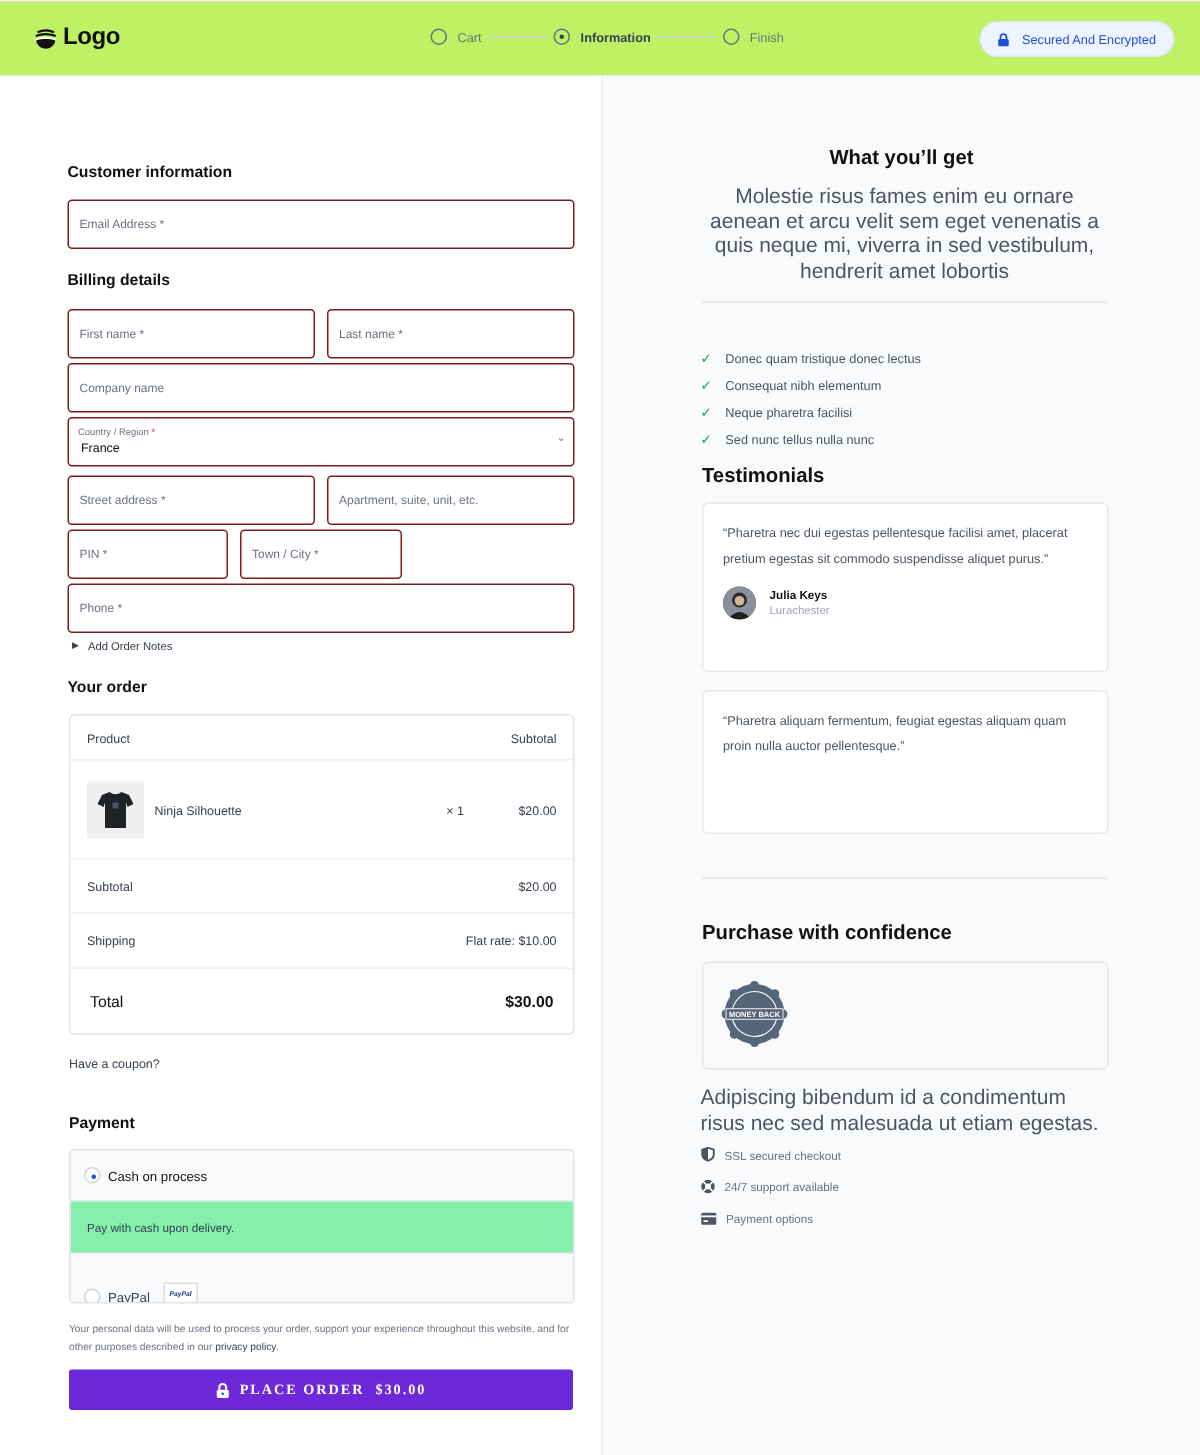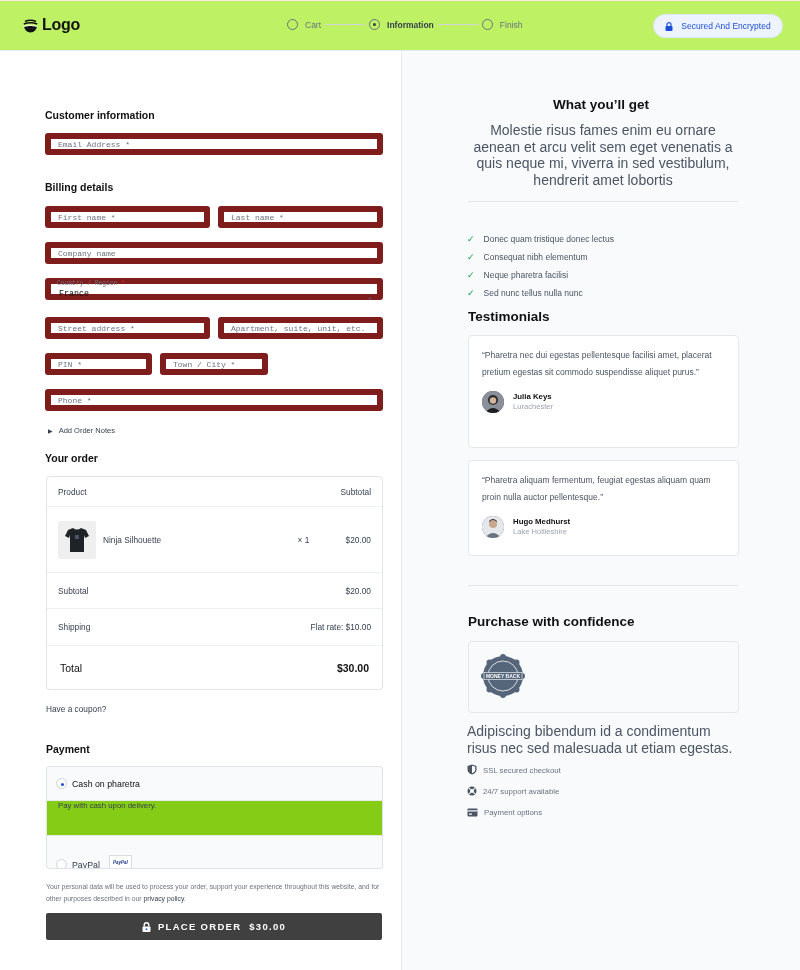--- a/index.html
+++ b/index.html
@@ -14,39 +14,39 @@
   .step-circle { width: 11px; height: 11px; border: 1px solid #6b7280; border-radius: 50%; position: relative; }
   .step.active .step-circle::after { content: ""; position: absolute; left: 3px; top: 3px; width: 3px; height: 3px; border-radius: 50%; background: #374151; }
   .step.active .step-label { color: #374151; font-weight: 600; }
   .step-line { width: 40px; height: 1px; background: #d1d5db; margin: 0 4px; }
   .secured { position: absolute; left: 653px; top: 13px; width: 130px; height: 24px; border: 1px solid #dbe6fb; background: #eef4ff; border-radius: 12px; display: flex; align-items: center; justify-content: center; gap: 8px; font-size: 8.5px; color: #1d4ed8; }
 
   .left { position: absolute; left: 0; top: 51px; width: 402px; height: 919px; background: #fff; border-right: 1px solid #e8ebef; }
   .right { position: absolute; left: 402px; top: 51px; width: 398px; height: 919px; background: #f8fafc; }
 
   .h2 { position: absolute; font-size: 10.5px; font-weight: 600; color: #111; }
-  .field { position: absolute; height: 22px; border: 6px solid #7f1d1d; border-radius: 3px; background: #fff; font-size: 8px; color: #6b7280; padding-left: 7px; display: flex; align-items: center; font-family: Liberation Mono, monospace; }
+  .field { position: absolute; height: 33px; border: 1px solid #7f1d1d; border-radius: 3px; background: #fff; font-size: 8px; color: #6b7280; padding-left: 7px; display: flex; align-items: center; }
   .field.select { flex-direction: column; align-items: flex-start; justify-content: center; padding-left: 6px; }
   .sel-label { font-size: 6.3px; color: #6b7280; line-height: 8px; }
   .sel-label .req { color: #dc2626; }
   .sel-value { font-size: 8.3px; color: #111; padding-left: 2px; line-height: 11px; }
   .chev { position: absolute; right: 5px; top: 9px; font-size: 7px; color: #6b7280; }
 
   .order-notes { position: absolute; left: 48px; top: 375px; font-size: 7.5px; color: #374151; display: flex; gap: 6px; align-items: center; }
   .order-box { position: absolute; left: 46px; top: 425px; width: 337px; height: 265px; border: 1px solid #e0e3e7; border-radius: 4px; background: #fff; }
   .orow { position: absolute; left: 0; width: 100%; display: flex; justify-content: space-between; align-items: center; padding: 0 11px; font-size: 8.3px; color: #374151; border-bottom: 1px solid #eef0f2; }
   .thumb { width: 38px; height: 38px; background: #efefef; border-radius: 2px; display: flex; align-items: center; justify-content: center; }
 
   .coupon { position: absolute; left: 46px; top: 653px; font-size: 8.3px; color: #374151; }
   .pay-box { position: absolute; left: 46px; top: 715px; width: 337px; height: 103px; border: 1px solid #e0e3e7; border-radius: 3px; background: #f8fafc; overflow: hidden; }
   .radio { width: 11px; height: 11px; border: 1px solid #cfd4da; border-radius: 50%; background: #fff; position: relative; }
   .radio.on::after { content: ""; position: absolute; left: 3.5px; top: 3.5px; width: 3px; height: 3px; border-radius: 50%; background: #1d4ed8; }
   .privacy { position: absolute; left: 46px; top: 829px; width: 345px; font-size: 6.8px; color: #6b7280; line-height: 11.5px; }
   .privacy a { color: #374151; text-decoration: none; }
-  .place-btn { position: absolute; left: 46px; top: 862px; width: 336px; height: 27px; background: #404040; border-radius: 2px; color: #fff; display: flex; align-items: center; justify-content: center; gap: 7px; font-size: 9.5px; font-weight: 700; letter-spacing: 1.3px; border: none; }
+  .place-btn { position: absolute; left: 46px; top: 862px; width: 336px; height: 27px; background: #6d28d9; border-radius: 2px; color: #fff; display: flex; align-items: center; justify-content: center; gap: 7px; font-size: 9.5px; font-weight: 700; letter-spacing: 1.3px; border: none; font-family: Liberation Serif, serif; }
 
   .center-title { position: absolute; left: 402px; width: 398px; text-align: center; }
   .r-h { font-size: 13.5px; font-weight: 700; color: #111; }
   .r-p { font-size: 14px; color: #4b5563; line-height: 16.5px; }
   .divider { position: absolute; left: 468px; width: 270px; height: 1px; background: #e5e7eb; }
   .checks { position: absolute; left: 467px; top: 230px; }
   .check-item { display: flex; align-items: center; gap: 9px; font-size: 8.5px; color: #4b5563; height: 18px; }
   .tcard { position: absolute; left: 468px; width: 271px; background: #fff; border: 1px solid #e5e7eb; border-radius: 4px; padding: 11px 13px; }
   .tquote { font-size: 8.5px; color: #4b5563; line-height: 17px; }
   .tauthor { display: flex; align-items: center; gap: 9px; margin-top: 10px; }
@@ -173,23 +173,23 @@
   </div>
 </div>
 
 <div class="coupon" style="top:704px;">Have a coupon?</div>
 
 <div class="h2" style="left:46px; top:743px;">Payment</div>
 
 <div class="pay-box" style="top:766px;">
   <div style="height:34px; display:flex; align-items:center; gap:5px; padding-left:9px; font-size:8.8px; color:#111; border-bottom:1px solid #e6e9ec;">
     <span class="radio on"></span>
-    <span>Cash on pharetra</span>
-  </div>
-  <div style="height:35px; display:flex; padding-left:11px; font-size:7.8px; color:#374151; background:#84cc16; border-bottom:1px solid #e6e9ec;">
+    <span>Cash on process</span>
+  </div>
+  <div style="height:35px; display:flex; align-items:center; padding-left:11px; font-size:7.8px; color:#374151; background:#86efac; border-bottom:1px solid #e6e9ec;">
     <span>Pay with cash upon delivery.</span>
   </div>
   <div style="height:34px; display:flex; align-items:flex-end; gap:5px; padding-left:9px; font-size:8.8px; color:#374151;">
     <span class="radio"></span>
     <span>PayPal</span>
     <span style="margin-left:4px; width:23px; height:15px; border:1px solid #d9dde2; background:#fff; font-size:4.5px; font-style:italic; font-weight:700; color:#1e3a8a; display:flex; align-items:center; justify-content:center;">PayPal</span>
   </div>
 </div>
 
 <div class="privacy" style="top:881px;">
@@ -245,34 +245,20 @@
     </div>
     <div>
       <div class="tname">Julia Keys</div>
       <div class="tplace">Lurachester</div>
     </div>
   </div>
 </div>
 
 <div class="tcard" style="top:460px; height:96px;">
   <div class="tquote">“Pharetra aliquam fermentum, feugiat egestas aliquam quam proin nulla auctor pellentesque.”</div>
-  <div class="tauthor">
-    <div class="avatar">
-      <svg width="22" height="22" viewBox="0 0 22 22">
-        <rect width="22" height="22" fill="#e5e7eb"></rect>
-        <circle cx="11" cy="8" r="4" fill="#c9a78c"></circle>
-        <path d="M7 6 Q11 2 15 6 L15 5 Q11 1 7 5 Z" fill="#2b2b2b"></path>
-        <path d="M3 22 Q11 12 19 22 Z" fill="#6b7280"></path>
-      </svg>
-    </div>
-    <div>
-      <div class="tname">Hugo Medhurst</div>
-      <div class="tplace">Lake Hollieshire</div>
-    </div>
-  </div>
 </div>
 
 <div class="divider" style="top:585px;"></div>
 
 <div class="r-h" style="position:absolute; left:468px; top:614px; font-weight:600;">Purchase with confidence</div>
 
 <div class="guar" style="top:641px;">
   <div style="position:absolute; left:12px; top:12px;">
     <svg width="44" height="44" viewBox="0 0 44 44">
       <g fill="#55657a">

